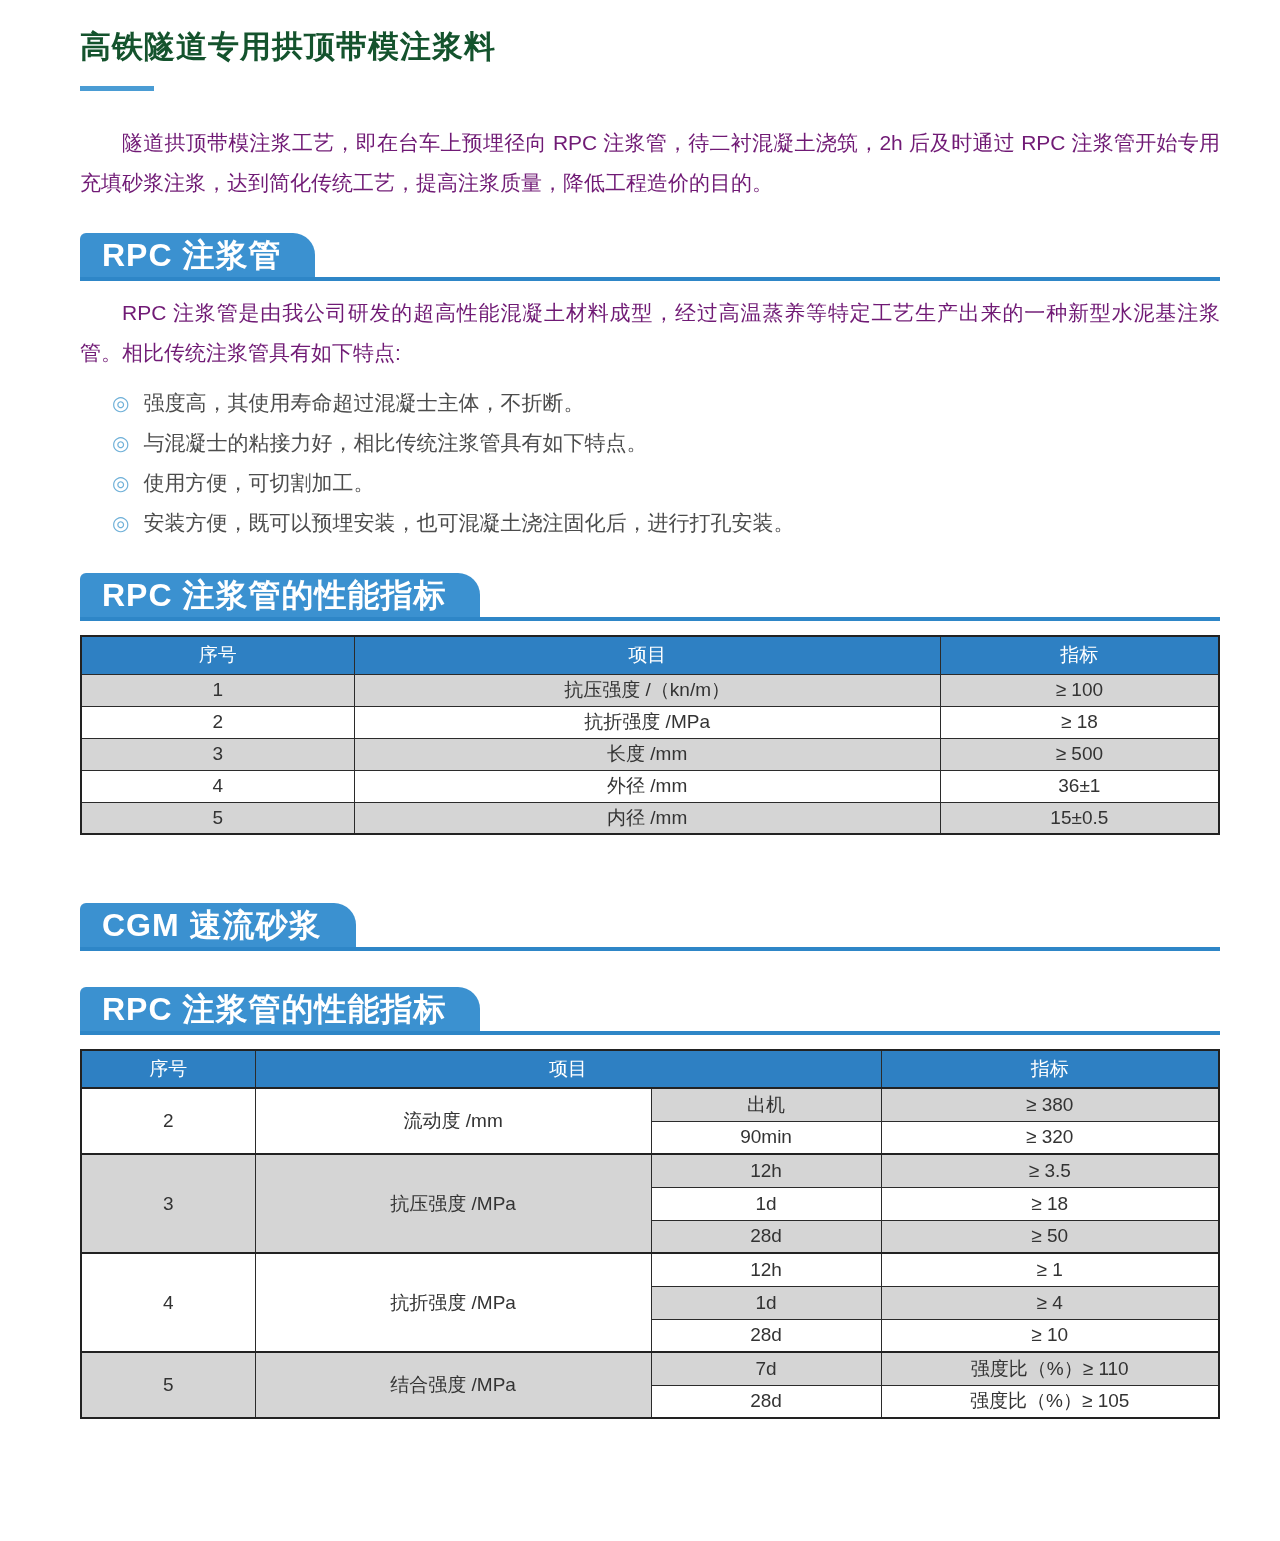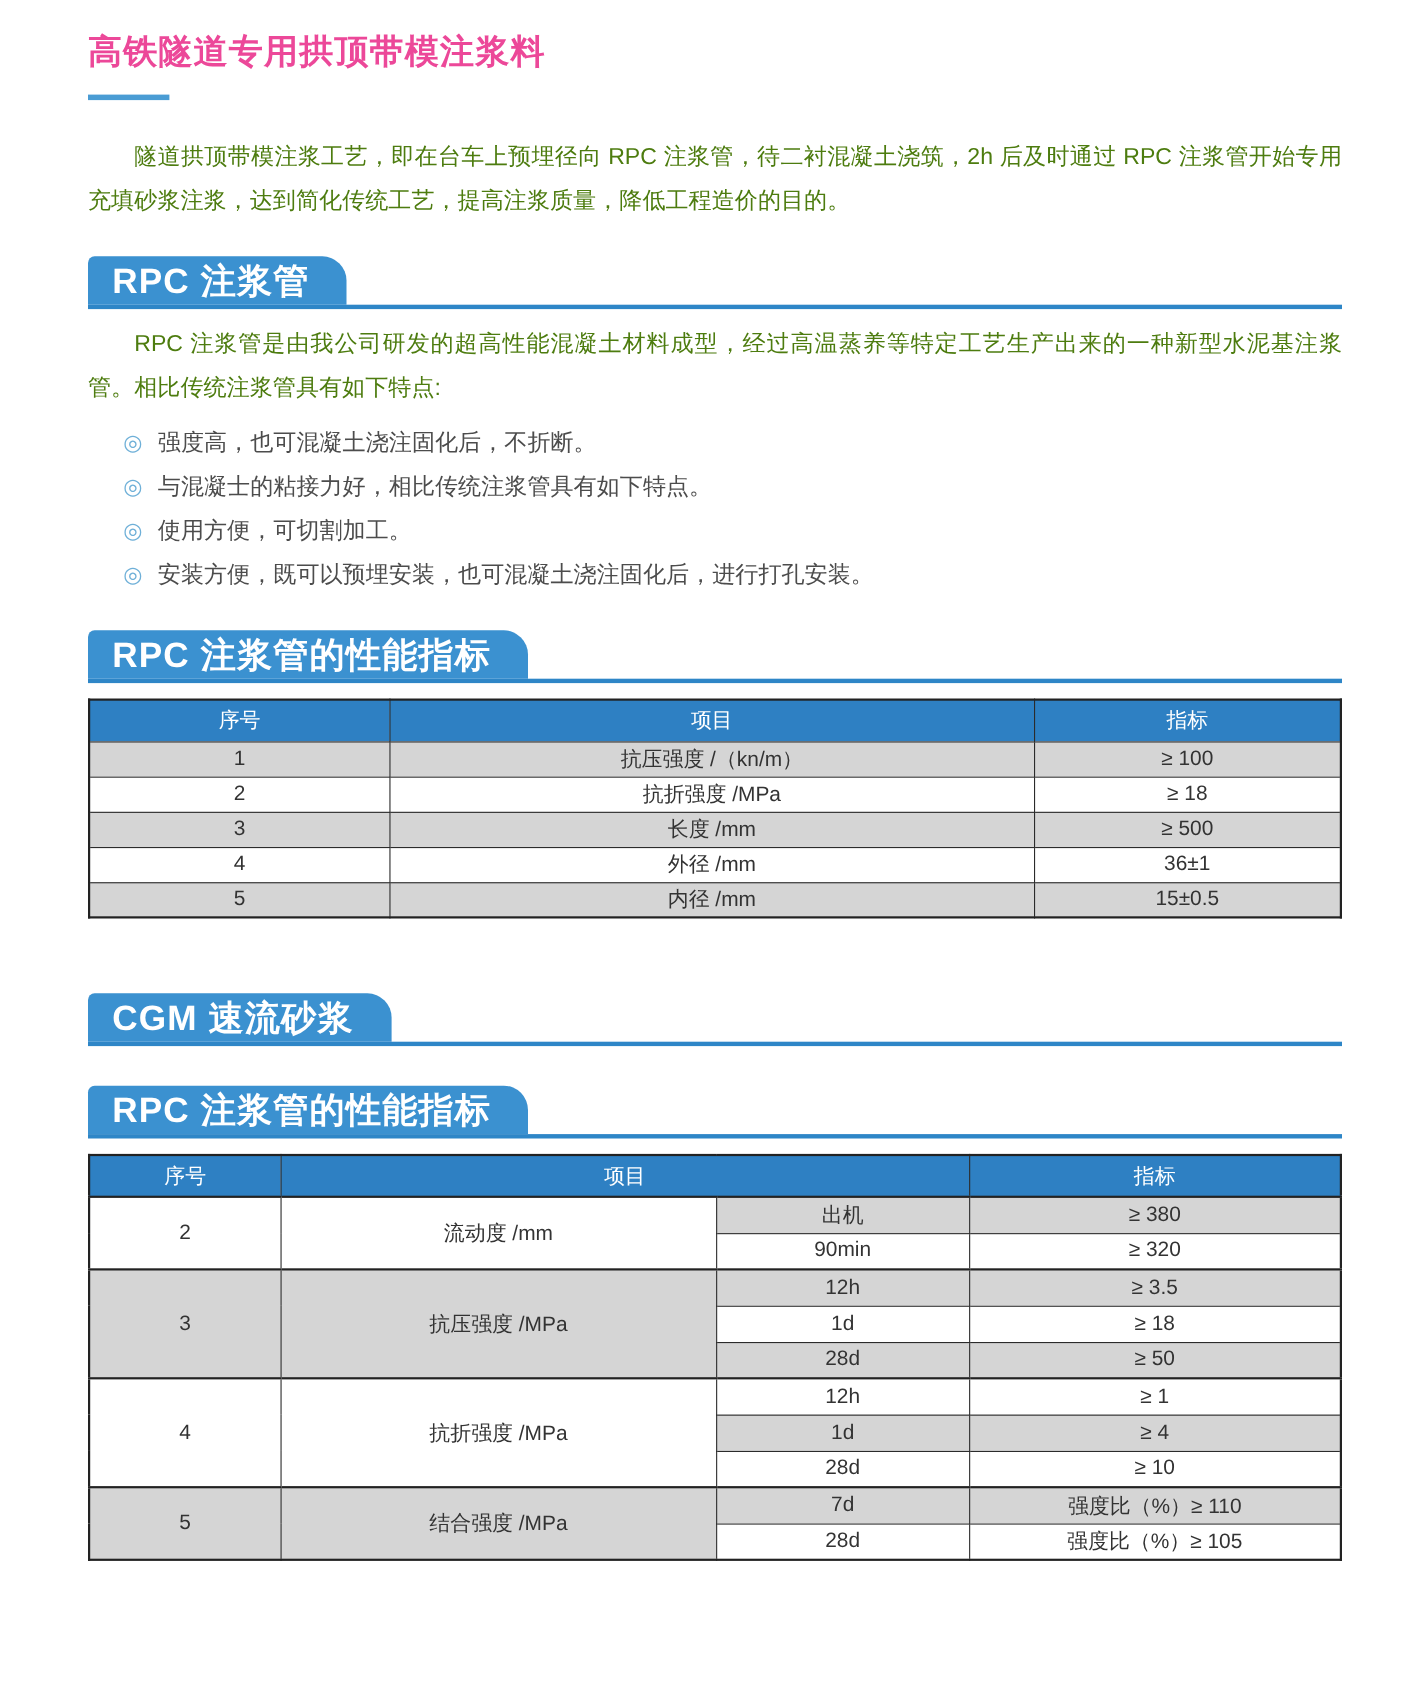--- a/index.html
+++ b/index.html
@@ -4,26 +4,26 @@
 <style>
   * { margin:0; padding:0; box-sizing:border-box; }
   html,body { background:#ffffff; }
   body {
     width:1280px; height:1541px;
     font-family:"Liberation Sans","DejaVu Sans",sans-serif;
     color:#4c4c4c; overflow:hidden;
   }
   .page { padding:26px 60px 0 80px; width:1280px; }
 
-  .doc-title { color:#ec4899; font-size:31px; font-weight:bold; letter-spacing:1px; }
+  .doc-title { color:#14532d; font-size:31px; font-weight:bold; letter-spacing:1px; }
   .title-bar { width:74px; height:5px; background:#4a9cd4; margin-top:18px; }
 
   .para {
     font-size:21px; line-height:40px; text-align:justify;
-    text-indent:2em; color:#4d7c0f;
+    text-indent:2em; color:#701a75;
   }
   .intro { margin-top:32px; }
 
   .section-head { border-bottom:4px solid #2e86c7; margin-top:30px; line-height:0; }
   .badge {
     display:inline-block; background:#3b91d0; color:#ffffff;
     font-weight:bold; font-size:32px; line-height:28px;
     padding:8px 34px 8px 22px; border-radius:6px 22px 0 0;
     letter-spacing:1px;
   }
@@ -55,21 +55,21 @@
   <h1 class="doc-title">高铁隧道专用拱顶带模注浆料</h1>
   <div class="title-bar"></div>
 
   <p class="para intro">隧道拱顶带模注浆工艺，即在台车上预埋径向 RPC 注浆管，待二衬混凝土浇筑，2h 后及时通过 RPC 注浆管开始专用充填砂浆注浆，达到简化传统工艺，提高注浆质量，降低工程造价的目的。</p>
 
   <div class="section-head">
     <span class="badge">RPC 注浆管</span>
   </div>
   <p class="para rpc-body">RPC 注浆管是由我公司研发的超高性能混凝土材料成型，经过高温蒸养等特定工艺生产出来的一种新型水泥基注浆管。相比传统注浆管具有如下特点:</p>
   <ul class="bullets">
-    <li><span class="bullet-ico">◎</span><span>强度高，也可混凝土浇注固化后，不折断。</span></li>
+    <li><span class="bullet-ico">◎</span><span>强度高，其使用寿命超过混凝士主体，不折断。</span></li>
     <li><span class="bullet-ico">◎</span><span>与混凝士的粘接力好，相比传统注浆管具有如下特点。</span></li>
     <li><span class="bullet-ico">◎</span><span>使用方便，可切割加工。</span></li>
     <li><span class="bullet-ico">◎</span><span>安装方便，既可以预埋安装，也可混凝土浇注固化后，进行打孔安装。</span></li>
   </ul>
 
   <div class="section-head">
     <span class="badge">RPC 注浆管的性能指标</span>
   </div>
   <table class="t1">
     <colgroup>

